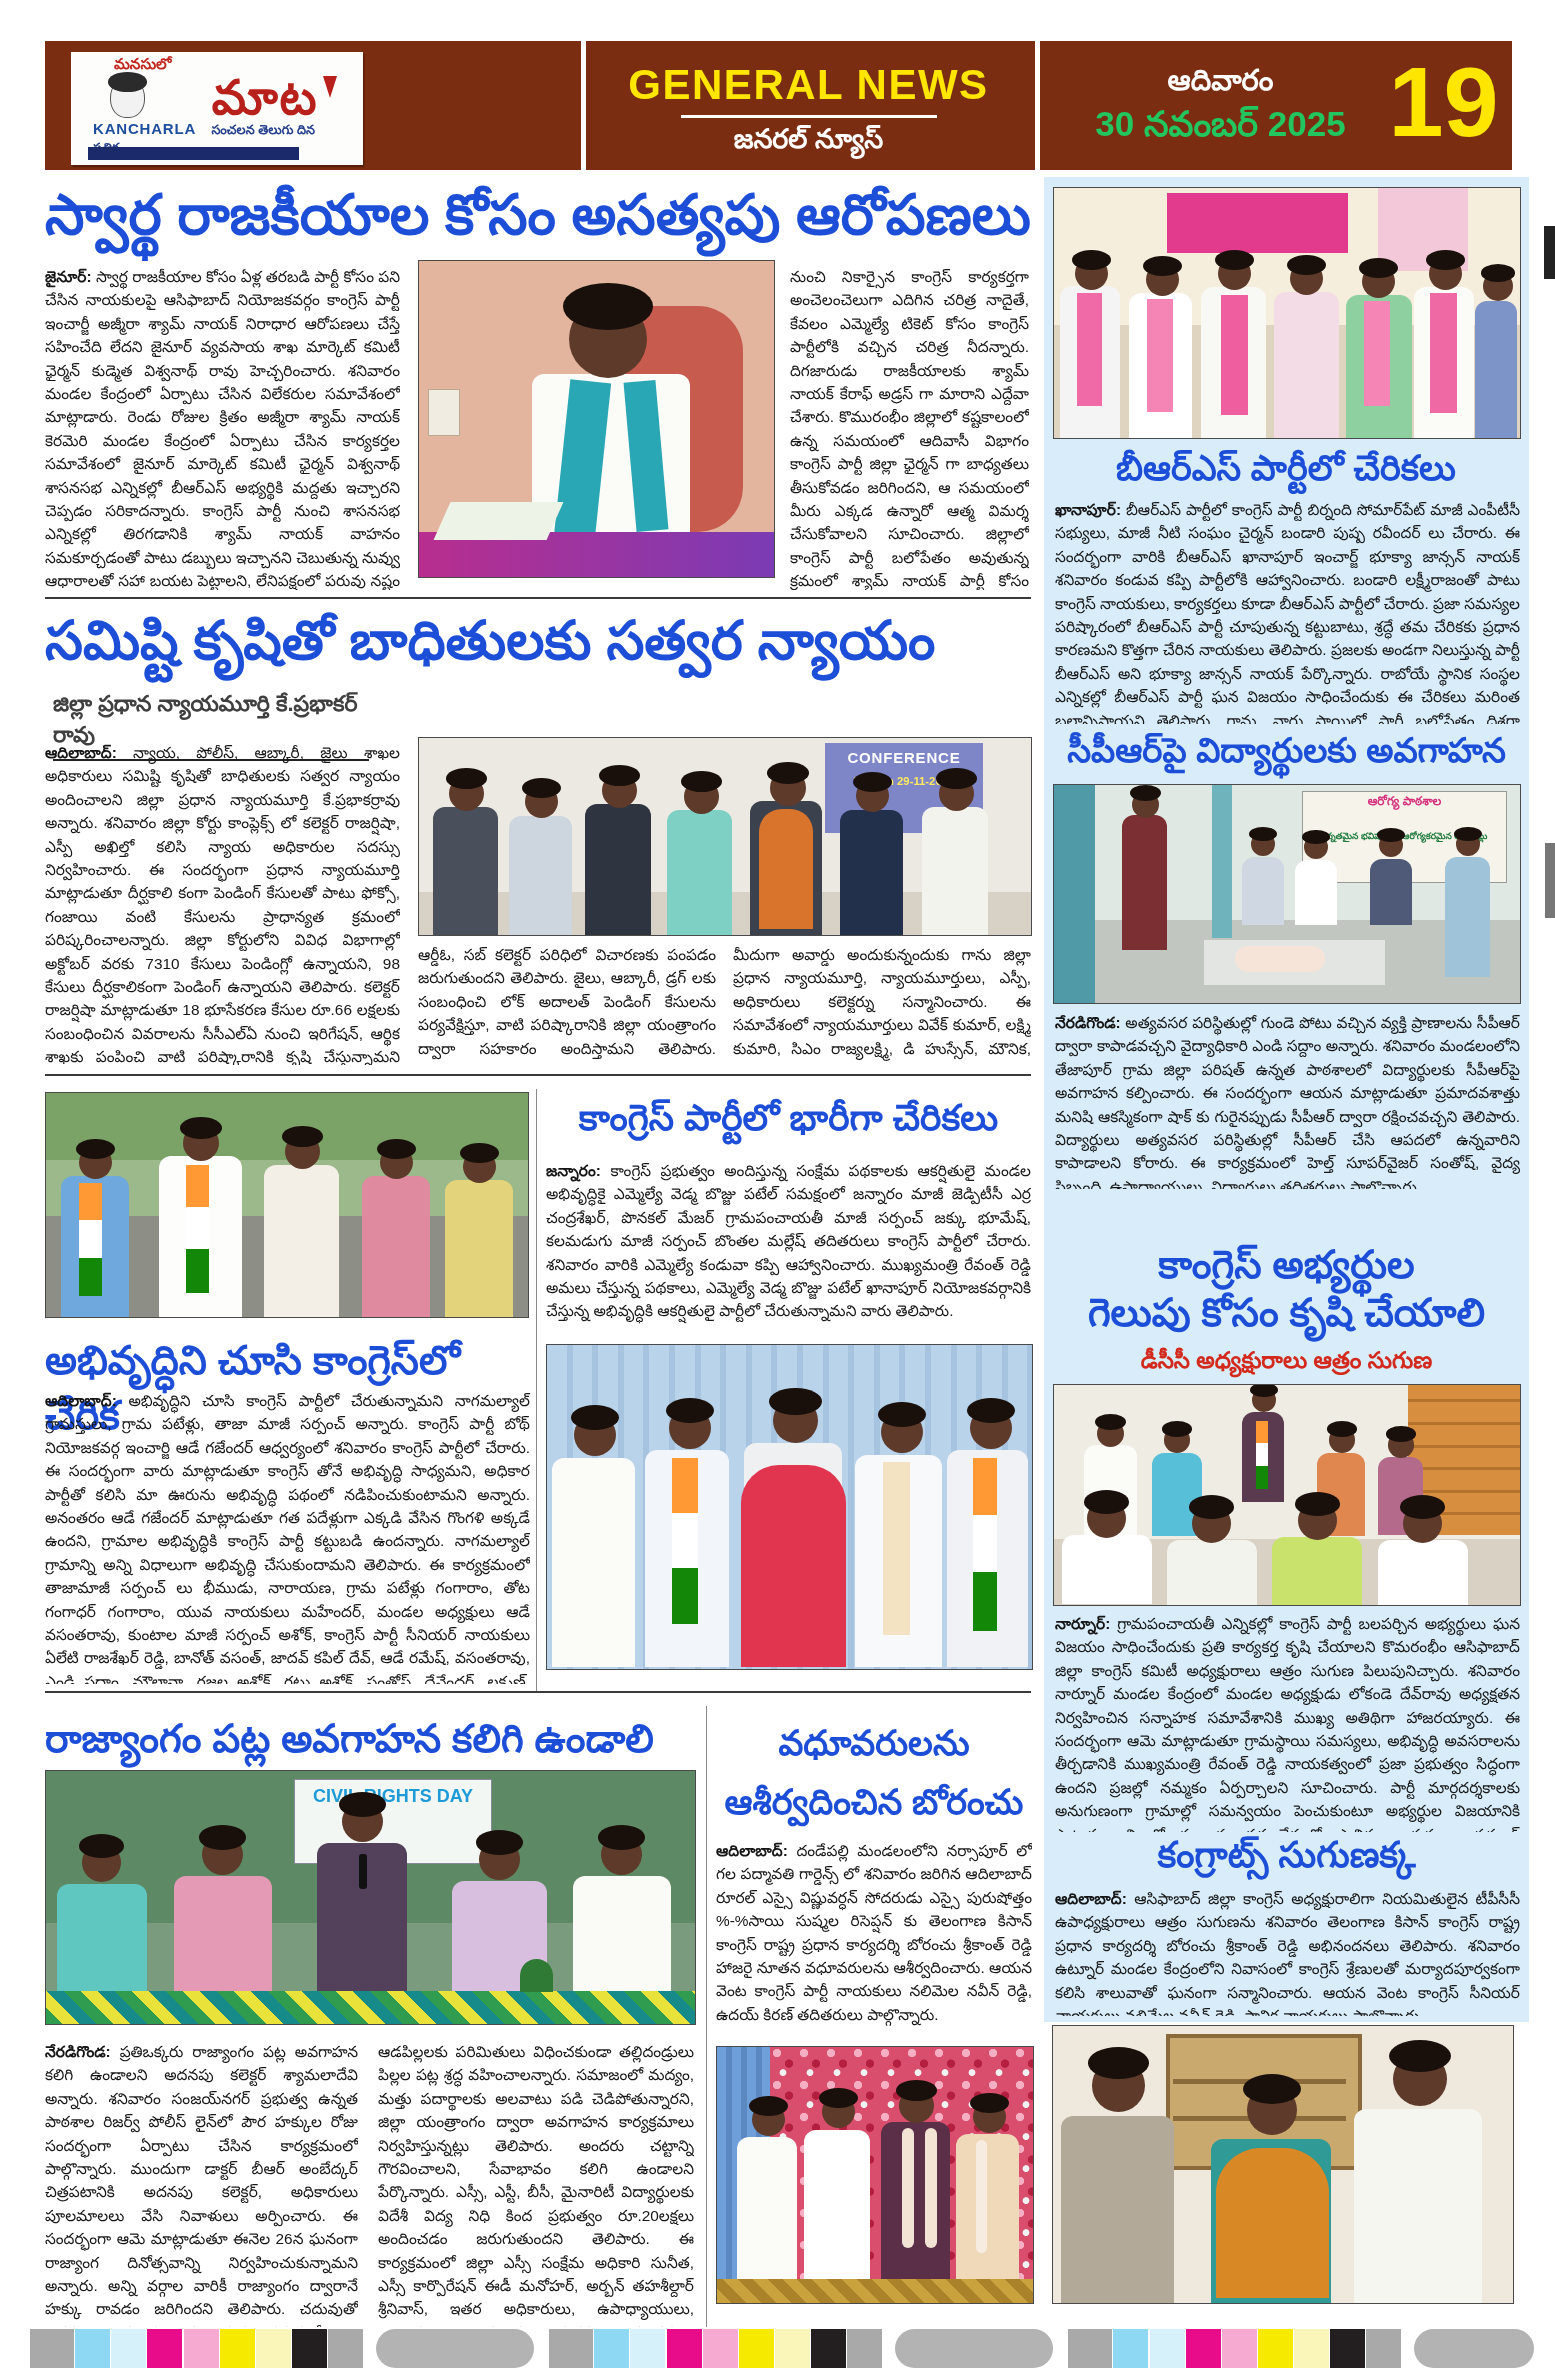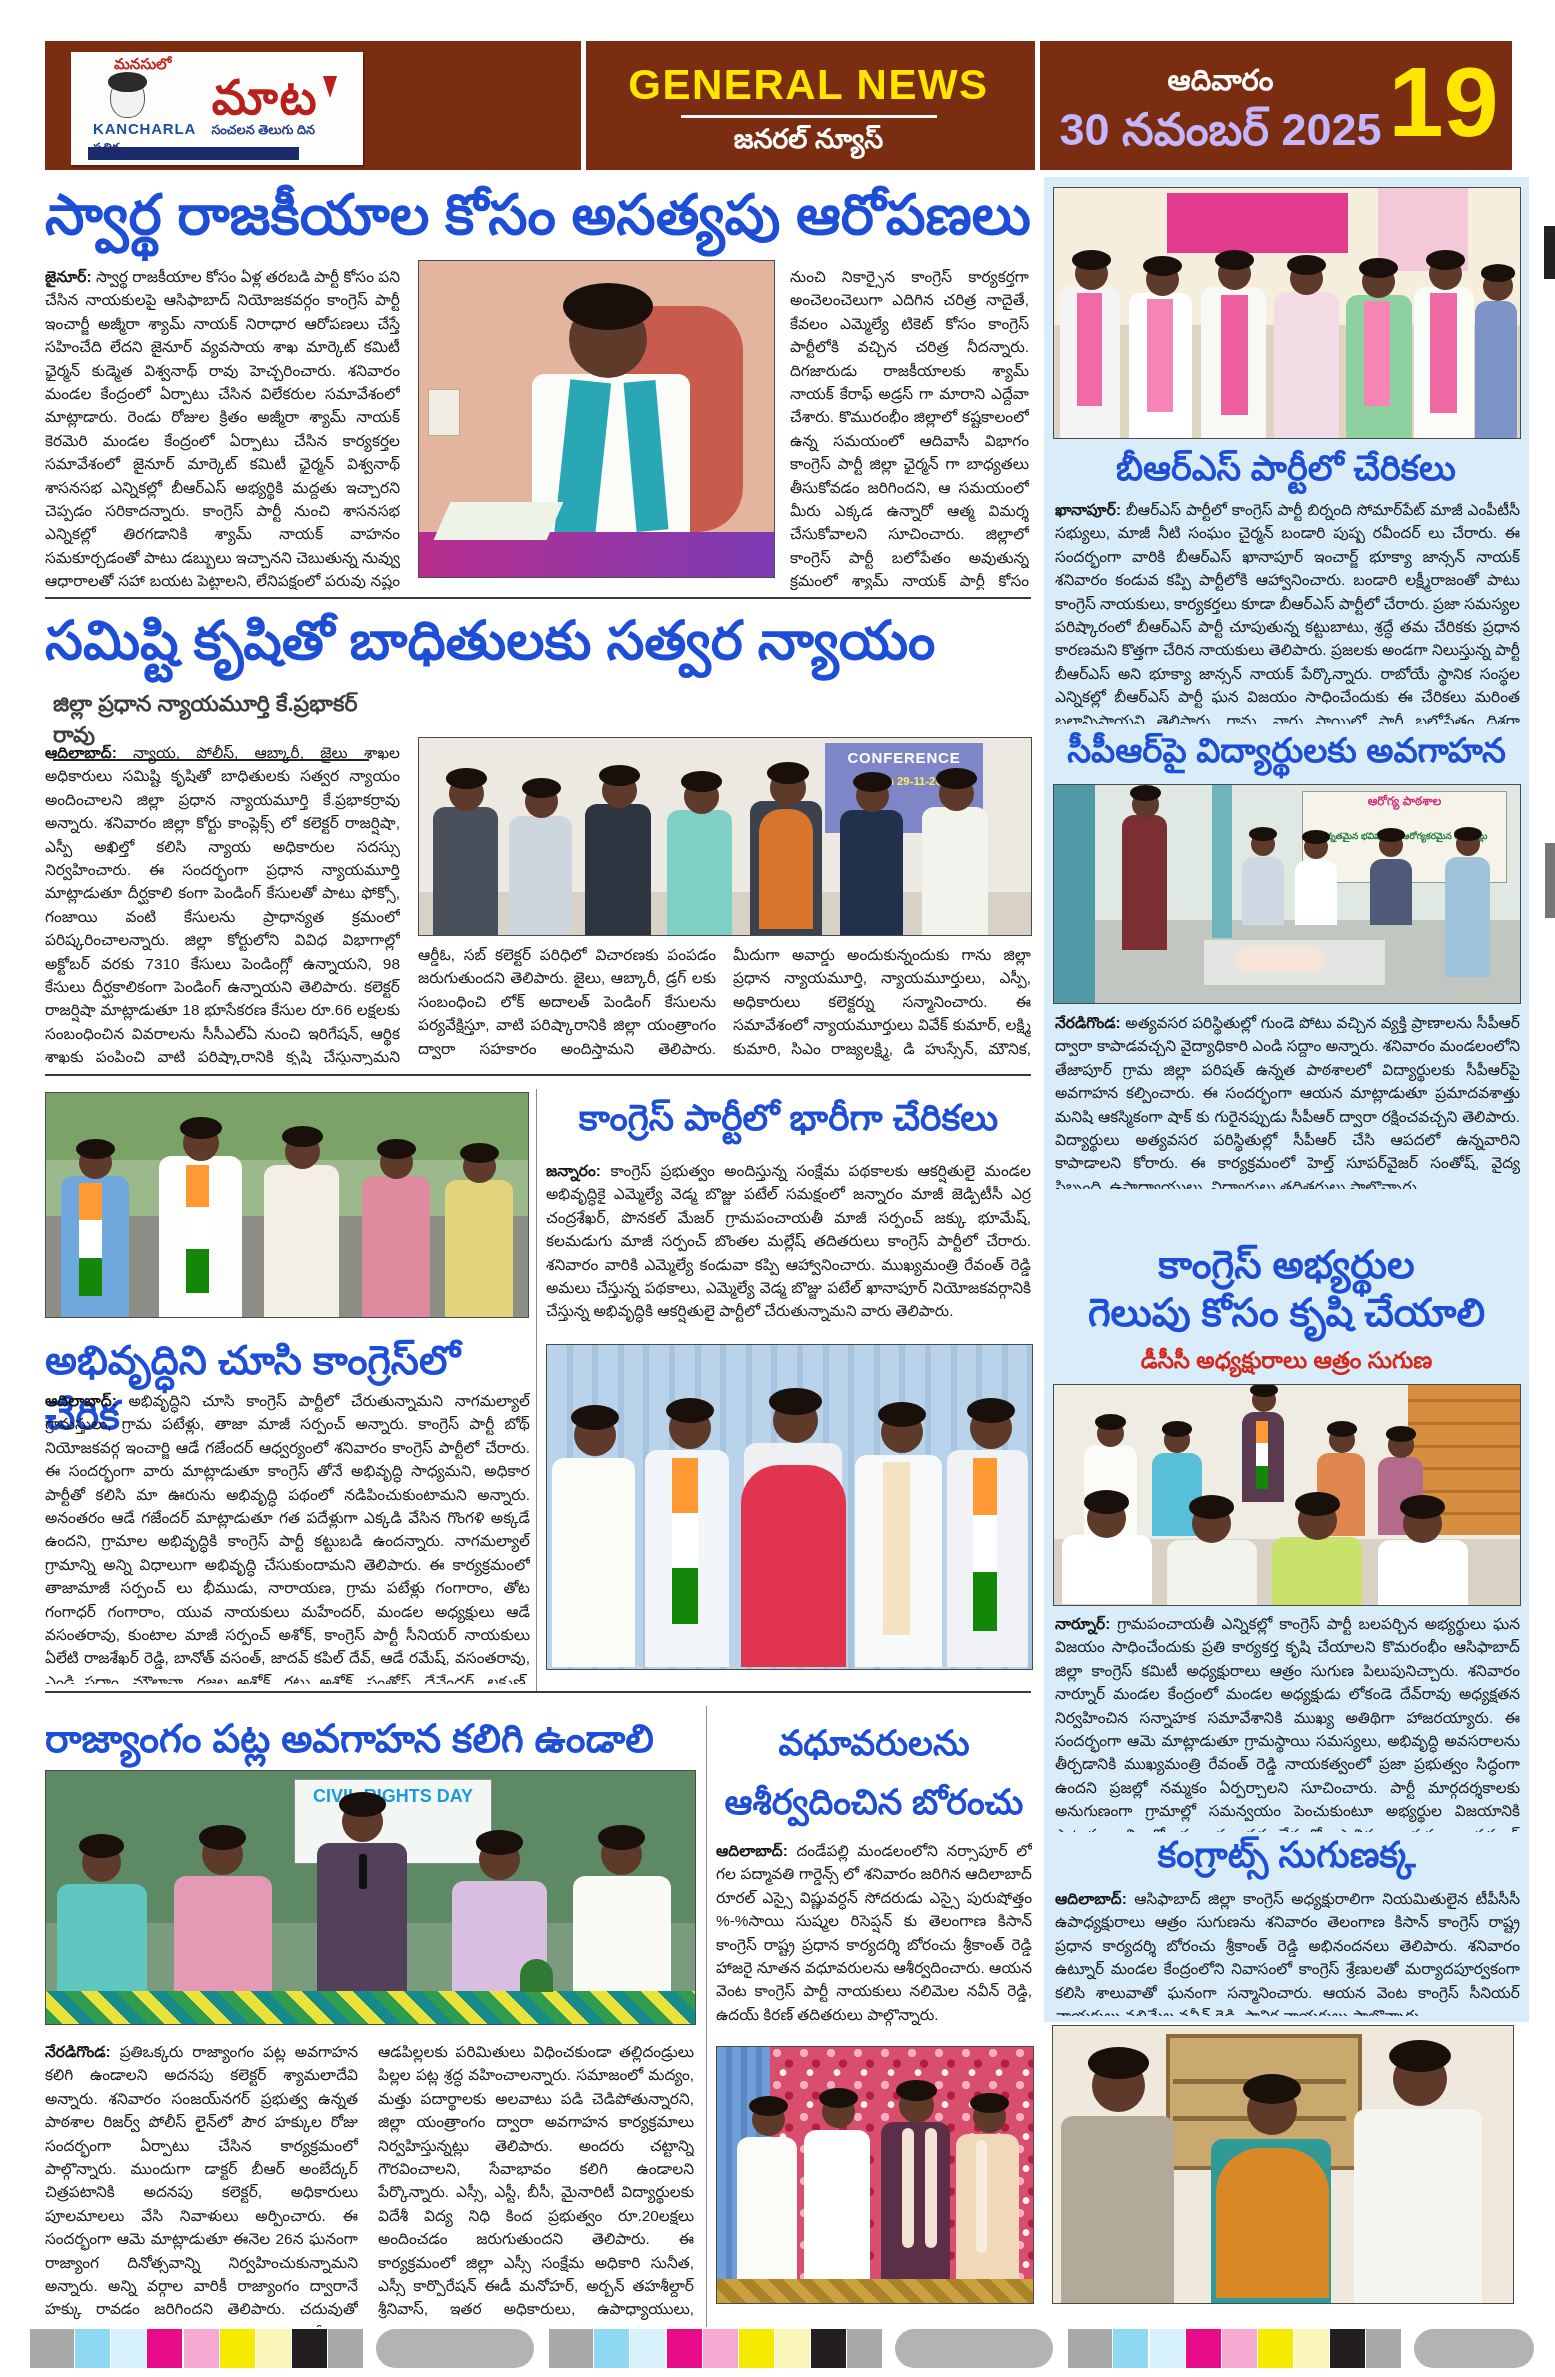--- a/index.html
+++ b/index.html
@@ -19,21 +19,21 @@
   .logo-bar{position:absolute;left:16.6px;bottom:4.5px;width:211px;height:13.5px;background:#1b2a6b;}
   .face{position:absolute;left:39px;top:25.6px;width:33px;height:39px;border-radius:50% 50% 45% 45%;
         background:#f2f2f2;border:1.5px solid #555;}
   .face::before{content:"";position:absolute;left:-3px;top:-6px;width:39px;height:19.6px;border-radius:50%;background:#2b2b2b;}
   .nib{display:inline-block;width:0;height:0;border-left:7.5px solid transparent;border-right:7.5px solid transparent;
        border-top:22.6px solid #b8201c;vertical-align:top;margin-left:4.5px;}
   .gn-en{color:#ffe600;font-weight:800;font-size:42px;letter-spacing:1.5px;text-align:center;}
   .gn-rule{height:3px;background:#ffffff;width:256px;margin:6px auto;}
   .gn-te{color:#ffffff;font-weight:bold;font-size:27px;text-align:center;}
   .date-day{color:#ffffff;font-weight:bold;font-size:29px;text-align:center;}
-  .date-date{color:#c4b5fd;font-weight:800;font-size:45px;text-align:center;}
+  .date-date{color:#22c55e;font-weight:800;font-size:35px;text-align:center;}
   .pageno{color:#ffe600;font-weight:800;font-size:99px;line-height:1;}
   
   .headline{font-weight:800;color:#1d4ed8;letter-spacing:0;}
   .body-col{font-size:15.4px;line-height:1.52;text-align:justify;overflow:hidden;color:#161616;}
   .dateline{font-weight:800;}
   .byline-red{color:#404040;font-weight:800;font-size:22px;}
   .byline-rule{height:2.3px;background:#222;margin-top:6px;}
   .hrule{position:absolute;height:1.5px;background:#3a3a3a;}
   .vrule{position:absolute;width:0.8px;background:#8a8a8a;}
   .subhead-red{color:#d42a1e;font-weight:800;font-size:23px;text-align:center;}

